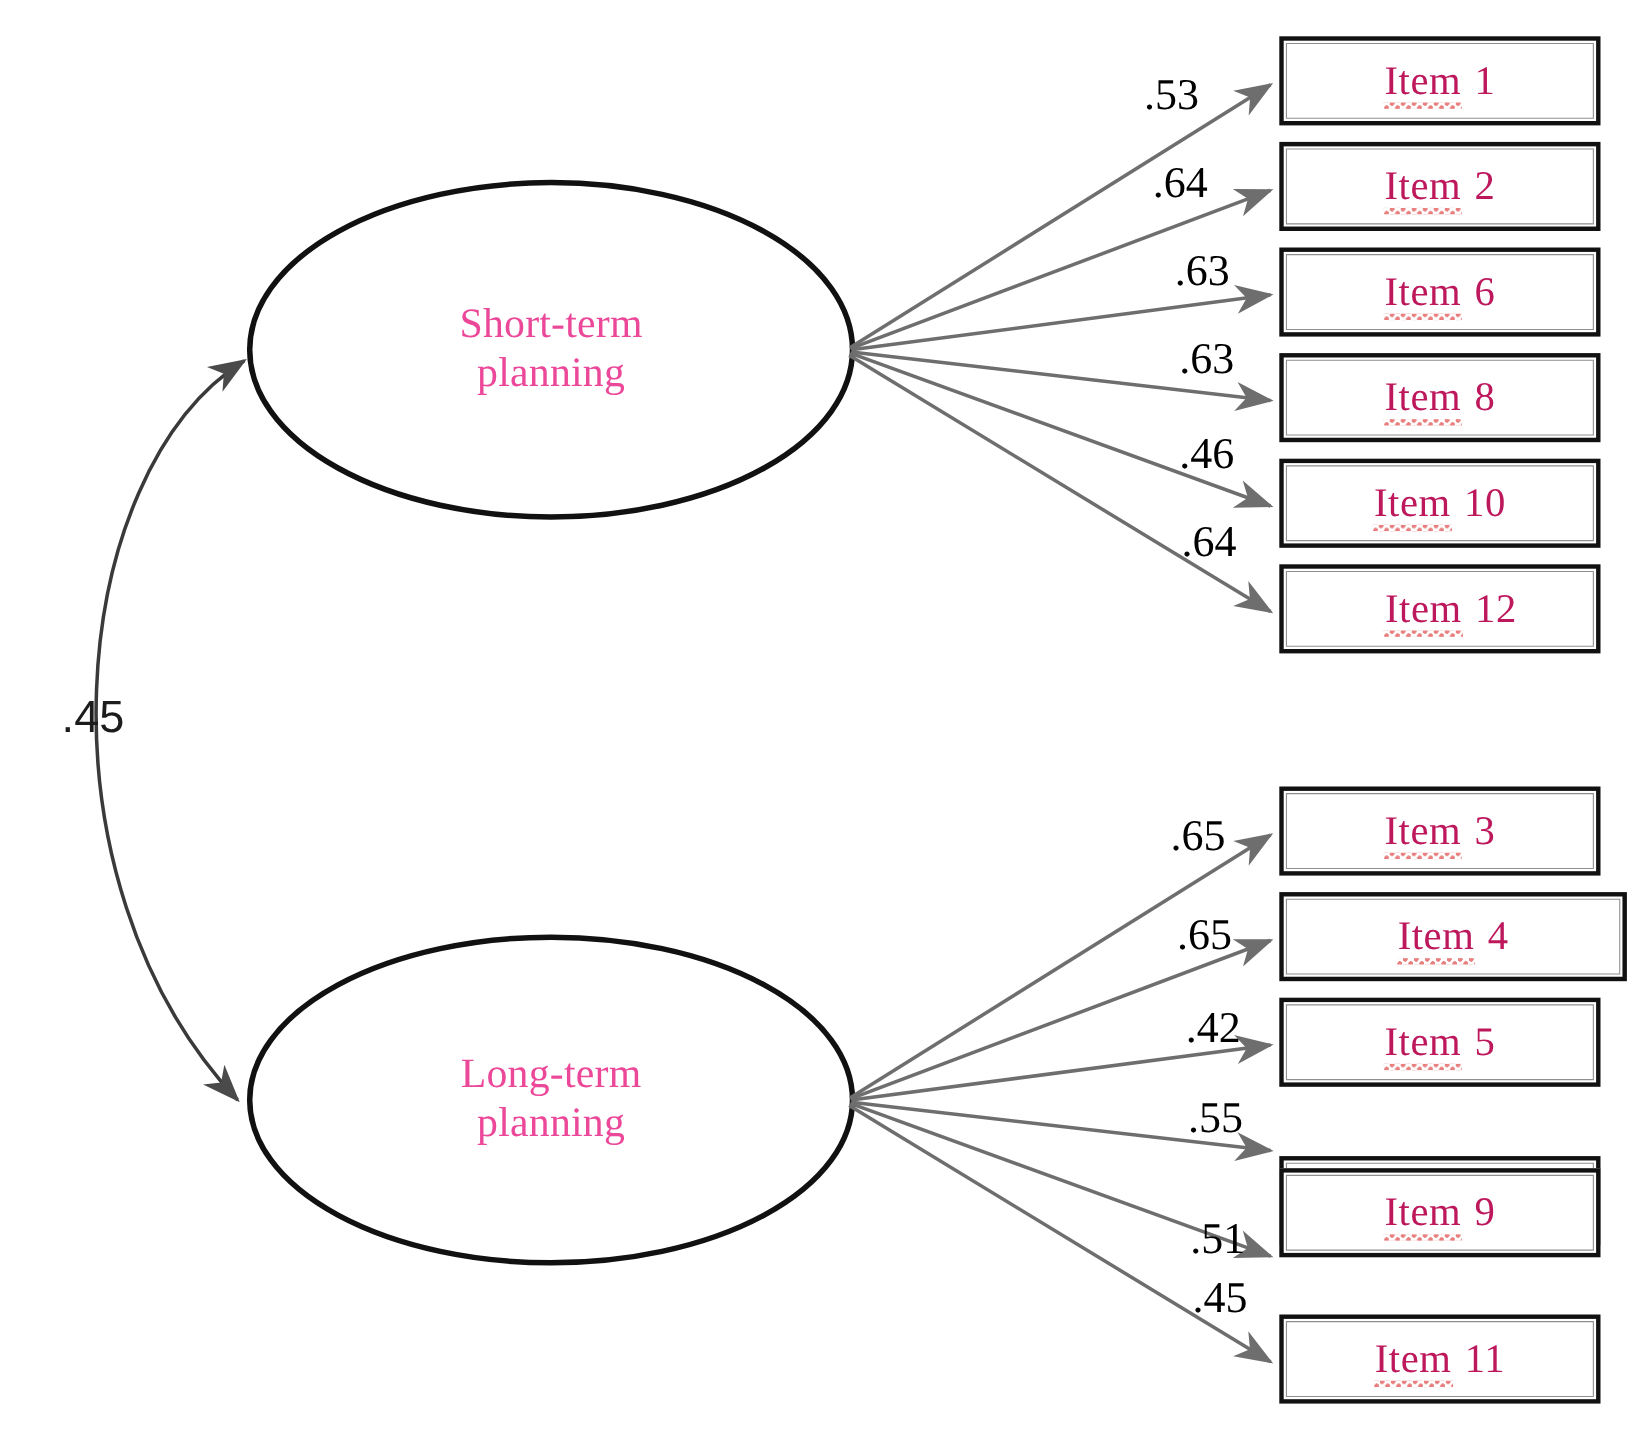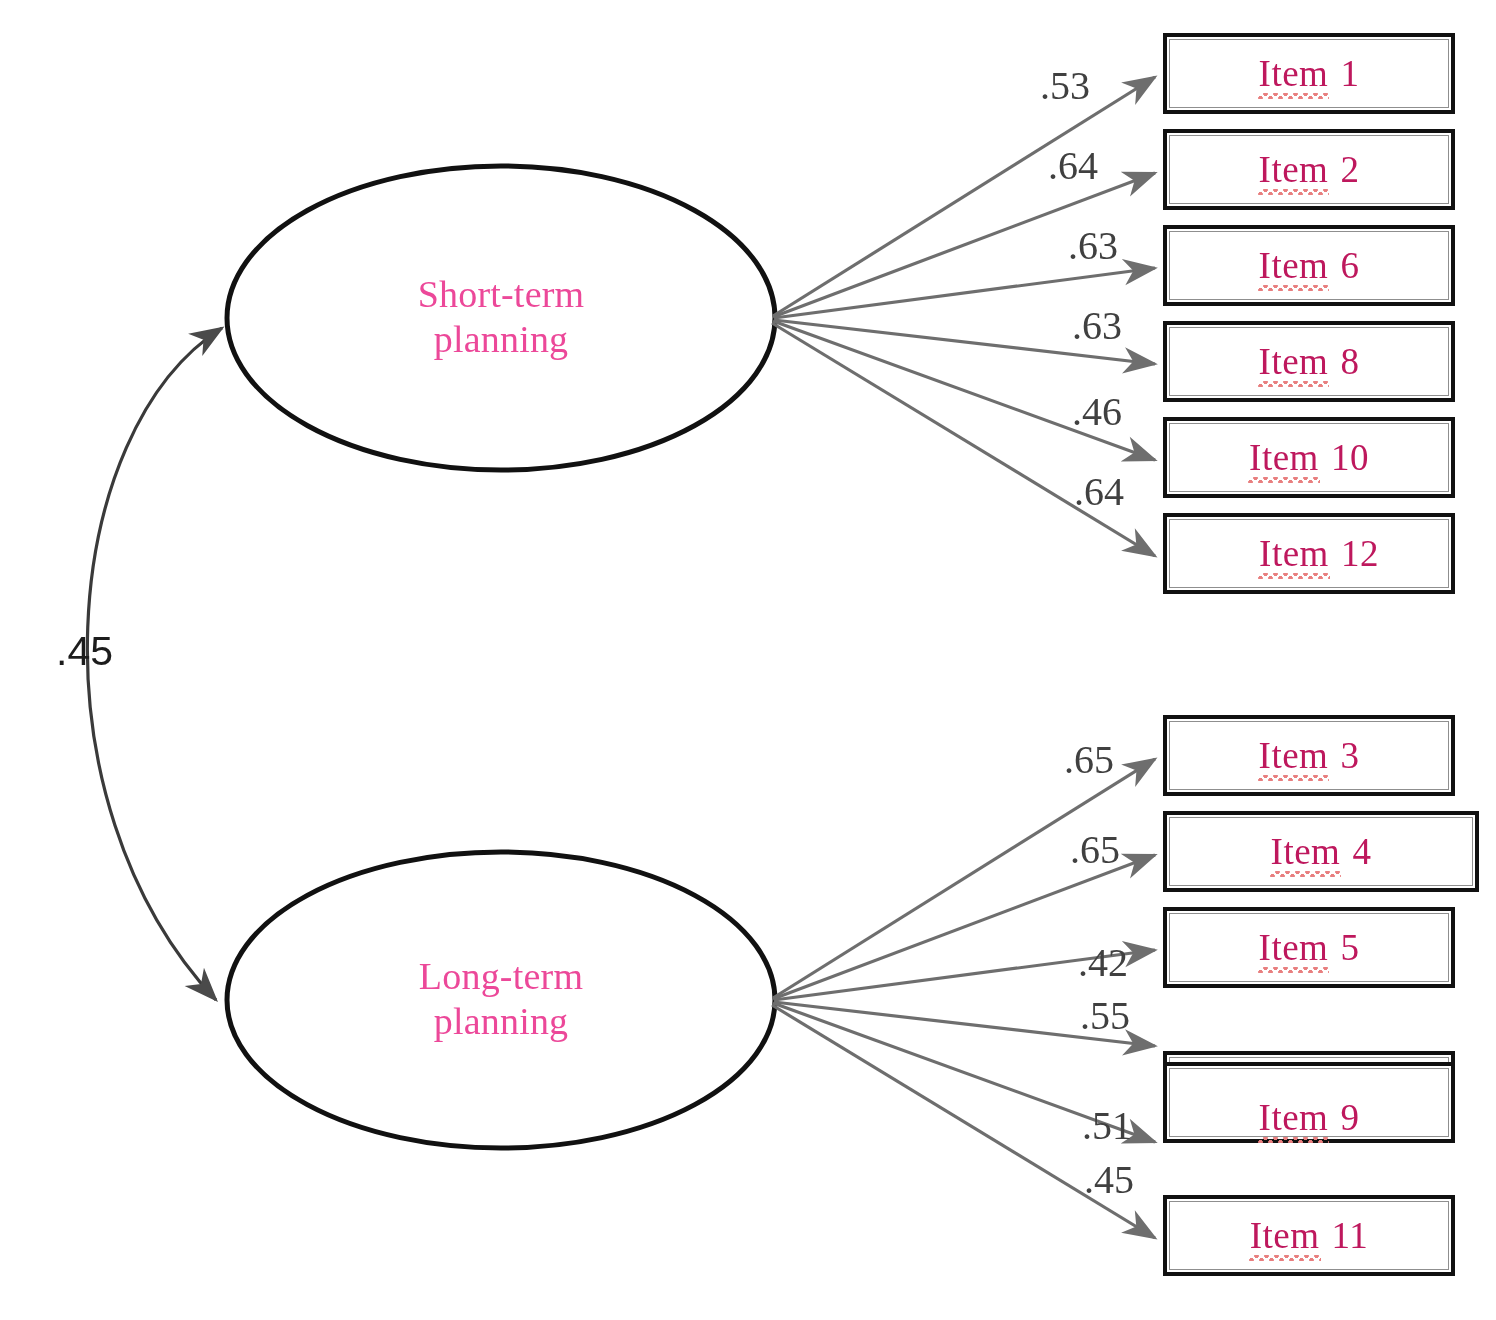--- a/index.html
+++ b/index.html
@@ -81,21 +81,21 @@
   .item-num {
     display: inline-block;
     padding-left: 12px;
   }
 
   
   .coef {
     position: absolute;
     font-family: "Liberation Serif", "DejaVu Serif", serif;
     font-size: 40px;
-    color: #404040;
+    color: #000000;
     white-space: nowrap;
     pointer-events: none;
   }
   .coef-corr {
     position: absolute;
     font-family: "Liberation Sans", "DejaVu Sans", sans-serif;
     font-size: 41px;
     color: #1c1c1c;
     white-space: nowrap;
     pointer-events: none;
@@ -182,34 +182,34 @@
   </div>
   <div class="item-box" style="left:1163px; top:811px; width:316px; height:81px;">
     <span class="item-text-wrap"><span class="item-word">Item</span><span class="item-num">4</span></span>
   </div>
   <div class="item-box" style="left:1163px; top:907px; width:292px; height:81px;">
     <span class="item-text-wrap"><span class="item-word">Item</span><span class="item-num">5</span></span>
   </div>
   <div class="item-box" style="left:1163px; top:1051px; width:292px; height:81px;">
     <span class="item-text-wrap"><span class="item-word">Item</span><span class="item-num">7</span></span>
   </div>
-  <div class="item-box" style="left:1163px; top:1062px; width:292px; height:81px;align-items:flex-end;">
+  <div class="item-box" style="left:1163px; top:1062px; width:292px; height:81px;">
     <span class="item-text-wrap"><span class="item-word">Item</span><span class="item-num">9</span></span>
   </div>
   <div class="item-box" style="left:1163px; top:1195px; width:292px; height:81px;">
     <span class="item-text-wrap"><span class="item-word">Item</span><span class="item-num">11</span></span>
   </div>
 
   <div class="coef" style="left:1040px; top:62px;">.53</div>
   <div class="coef" style="left:1048px; top:142px;">.64</div>
   <div class="coef" style="left:1068px; top:222px;">.63</div>
   <div class="coef" style="left:1072px; top:302px;">.63</div>
   <div class="coef" style="left:1072px; top:388px;">.46</div>
   <div class="coef" style="left:1074px; top:468px;">.64</div>
 
   <div class="coef" style="left:1064px; top:736px;">.65</div>
   <div class="coef" style="left:1070px; top:826px;">.65</div>
-  <div class="coef" style="left:1078px; top:910px;margin-top:29px;">.42</div>
+  <div class="coef" style="left:1078px; top:910px;">.42</div>
   <div class="coef" style="left:1080px; top:992px;">.55</div>
   <div class="coef" style="left:1082px; top:1078px;margin-top:24px;">.51</div>
   <div class="coef" style="left:1084px; top:1156px;">.45</div>
 
 </div>
 
 </body></html>

